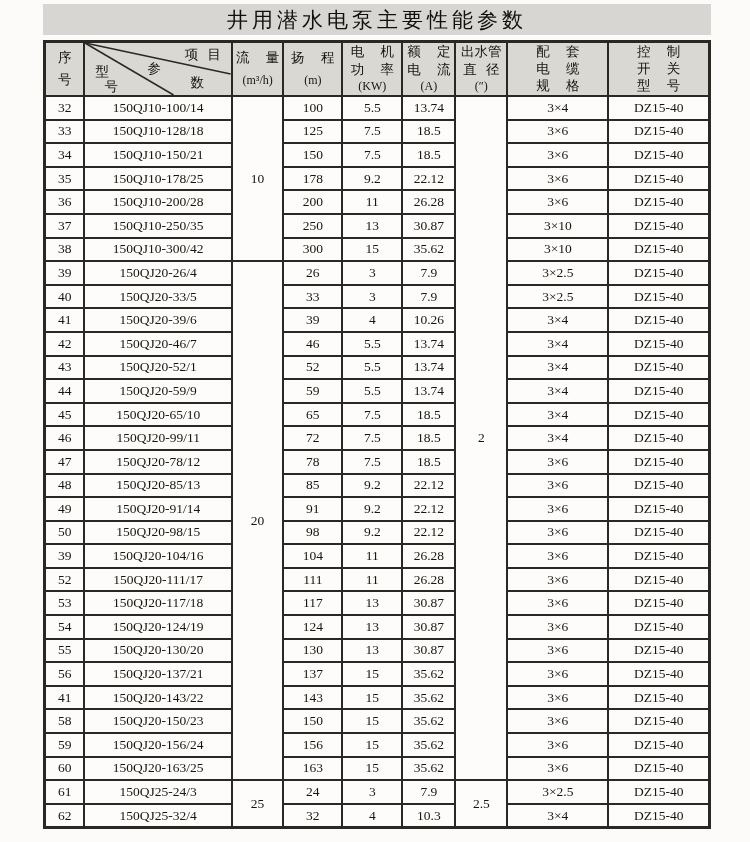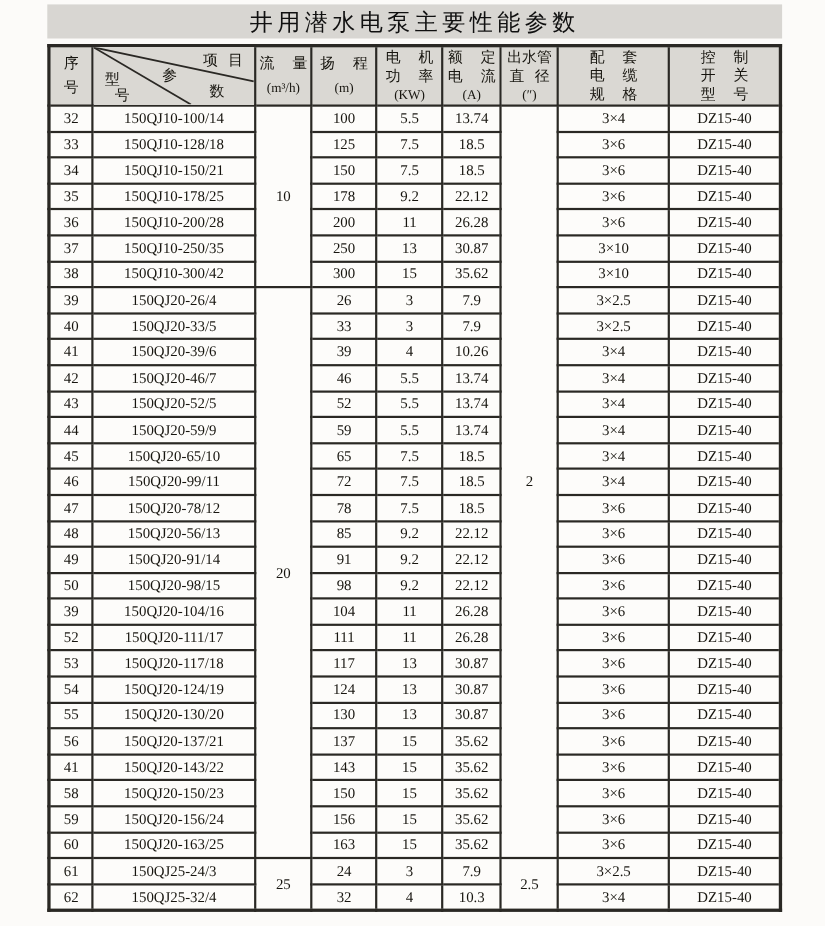--- a/index.html
+++ b/index.html
@@ -235,21 +235,21 @@
         <td>42</td>
         <td class="model-cell">150QJ20-46/7</td>
         <td>46</td>
         <td>5.5</td>
         <td>13.74</td>
         <td>3×4</td>
         <td>DZ15-40</td>
       </tr>
       <tr>
         <td>43</td>
-        <td class="model-cell">150QJ20-52/5</td>
+        <td class="model-cell">150QJ20-52/1</td>
         <td>52</td>
         <td>5.5</td>
         <td>13.74</td>
         <td>3×4</td>
         <td>DZ15-40</td>
       </tr>
       <tr>
         <td>44</td>
         <td class="model-cell">150QJ20-59/9</td>
         <td>59</td>
@@ -280,21 +280,21 @@
         <td>47</td>
         <td class="model-cell">150QJ20-78/12</td>
         <td>78</td>
         <td>7.5</td>
         <td>18.5</td>
         <td>3×6</td>
         <td>DZ15-40</td>
       </tr>
       <tr>
         <td>48</td>
-        <td class="model-cell">150QJ20-56/13</td>
+        <td class="model-cell">150QJ20-85/13</td>
         <td>85</td>
         <td>9.2</td>
         <td>22.12</td>
         <td>3×6</td>
         <td>DZ15-40</td>
       </tr>
       <tr>
         <td>49</td>
         <td class="model-cell">150QJ20-91/14</td>
         <td>91</td>

